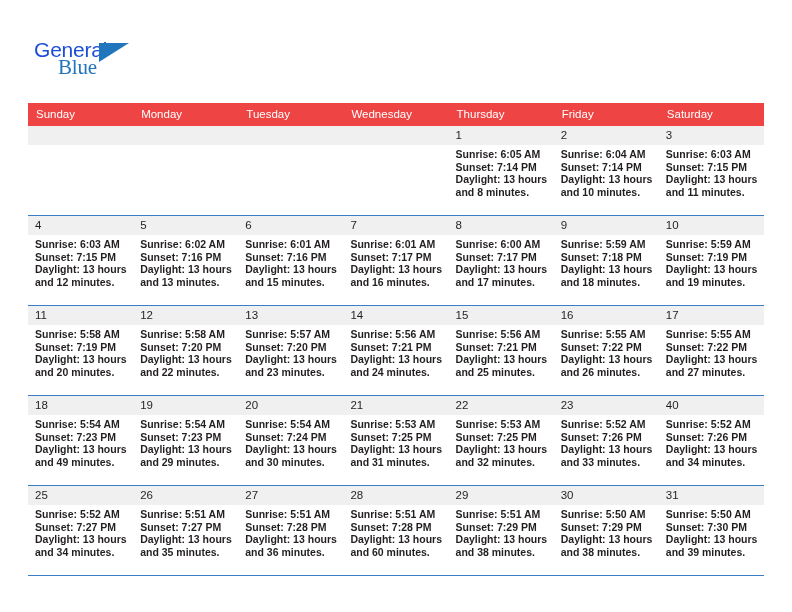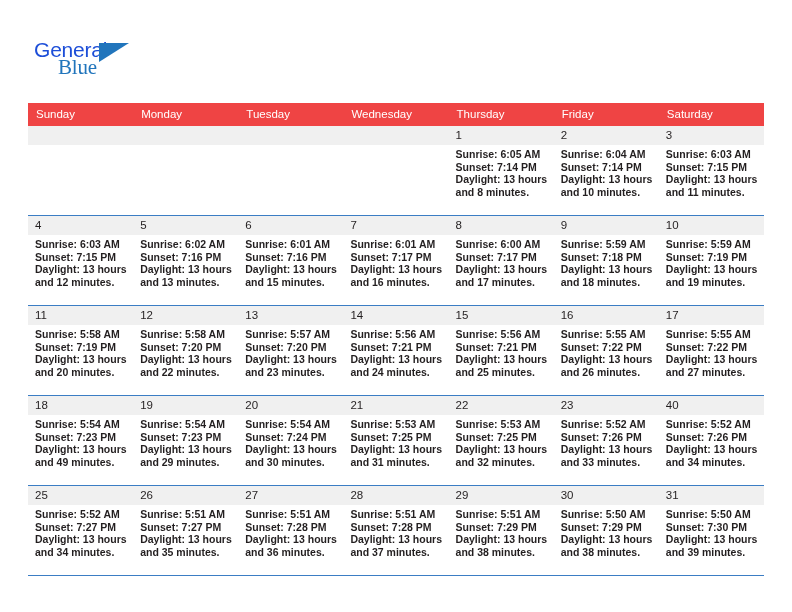--- a/index.html
+++ b/index.html
@@ -453,21 +453,21 @@
               <div>Daylight: 13 hours</div>
               <div>and 36 minutes.</div>
             </div>
           </td>
           <td>
             <div class="daynum-band">28</div>
             <div class="cell-body">
               <div>Sunrise: 5:51 AM</div>
               <div>Sunset: 7:28 PM</div>
               <div>Daylight: 13 hours</div>
-              <div>and 37 minutes.</div>
+              <div>and 60 minutes.</div>
             </div>
           </td>
           <td>
             <div class="daynum-band">29</div>
             <div class="cell-body">
               <div>Sunrise: 5:51 AM</div>
               <div>Sunset: 7:29 PM</div>
               <div>Daylight: 13 hours</div>
               <div>and 38 minutes.</div>
             </div>

